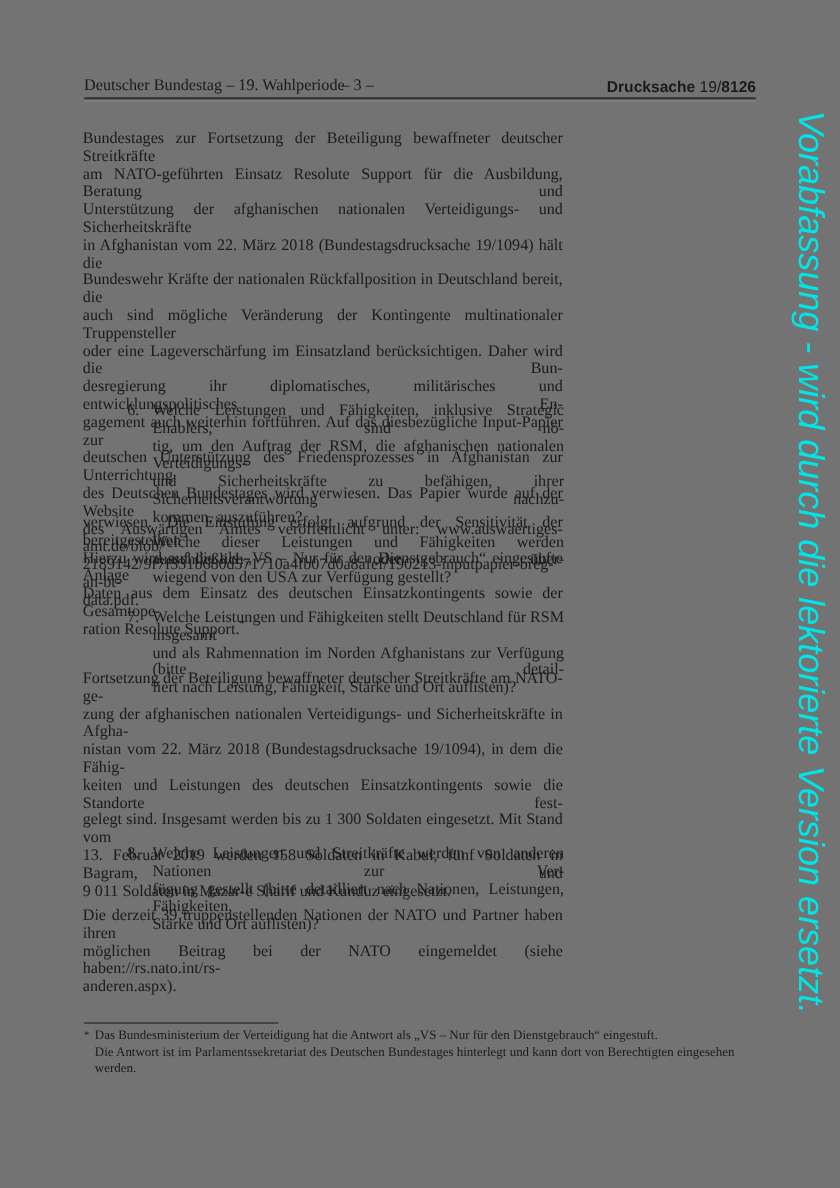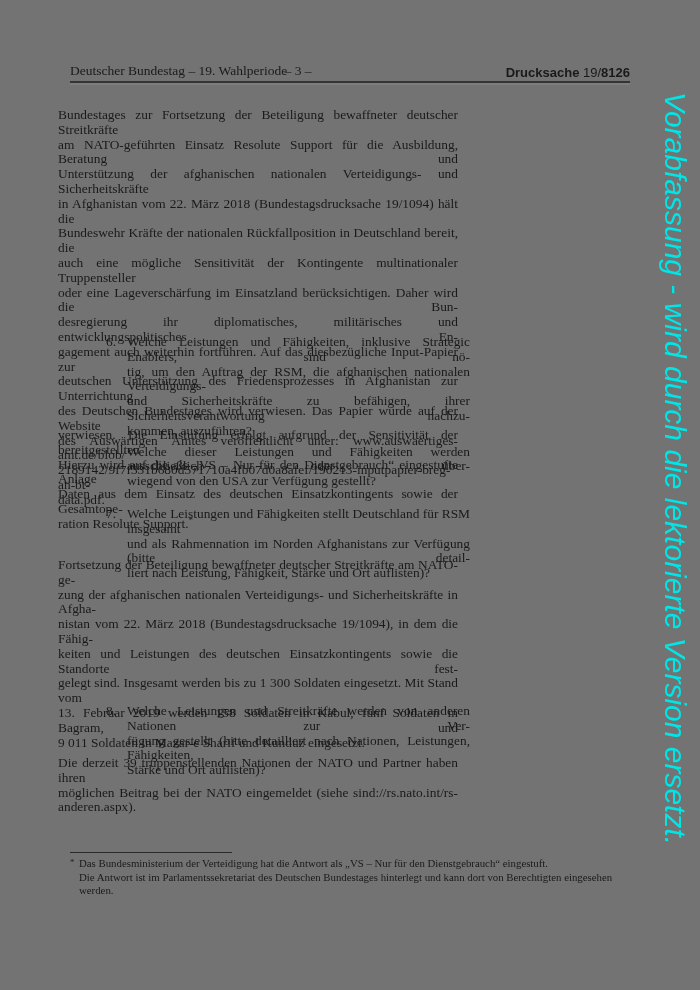--- a/index.html
+++ b/index.html
@@ -31,21 +31,21 @@
   .header-right .b { font-weight: bold; }
   .header-right .n { font-weight: normal; }
   .header-rule {
     position: absolute; top: 81px; left: 70px; width: 560px; height: 0;
     border-top: 2px solid #343434;
     border-bottom: 2px solid #7d7d7d;
   }
 
   
   .block { position: absolute; font-size: 13.4px; line-height: 14.8px; }
-  .full { left: 58px; width: 400px; }
+  .full { left: 69px; width: 400px; }
   .jline { text-align: justify; text-align-last: justify; white-space: normal; }
   .jline.last { text-align-last: left; }
 
   .question { left: 106px; width: 364px; }
   .q-number { position: absolute; left: 0; top: 0; width: 20px; }
   .q-text { margin-left: 21px; }
   .q-gap { height: 6px; }
 
   sup.ref { font-size: 9px; vertical-align: super; line-height: 0; }
 
@@ -80,21 +80,21 @@
     <span class="header-right"><span class="b">Drucksache</span><span class="n">&nbsp;</span><span class="n">19/</span><span class="b">8126</span></span>
   </div>
   <div class="header-rule"></div>
 
   <div class="block full" style="top:108px;">
       <div class="jline">Bundestages zur Fortsetzung der Beteiligung bewaffneter deutscher Streitkräfte</div>
       <div class="jline">am NATO-geführten Einsatz Resolute Support für die Ausbildung, Beratung und</div>
       <div class="jline">Unterstützung der afghanischen nationalen Verteidigungs- und Sicherheitskräfte</div>
       <div class="jline">in Afghanistan vom 22. März 2018 (Bundestagsdrucksache 19/1094) hält die</div>
       <div class="jline">Bundeswehr Kräfte der nationalen Rückfallposition in Deutschland bereit, die</div>
-      <div class="jline">auch eine mögliche Sensitivität der Kontingente multinationaler Truppensteller</div>
+      <div class="jline">auch sind mögliche Veränderung der Kontingente multinationaler Truppensteller</div>
       <div class="jline">oder eine Lageverschärfung im Einsatzland berücksichtigen. Daher wird die Bun-</div>
       <div class="jline">desregierung ihr diplomatisches, militärisches und entwicklungspolitisches En-</div>
       <div class="jline">gagement auch weiterhin fortführen. Auf das diesbezügliche Input-Papier zur</div>
       <div class="jline">deutschen Unterstützung des Friedensprozesses in Afghanistan zur Unterrichtung</div>
       <div class="jline">des Deutschen Bundestages wird verwiesen. Das Papier wurde auf der Website</div>
       <div class="jline">des Auswärtigen Amtes veröffentlicht unter: www.auswaertiges-amt.de/blob/</div>
       <div class="jline">2189142/9f7f331b680d571710a4fb07d0a8afef/190213-inputpapier-breg-an-bt-</div>
       <div class="jline last">data.pdf.</div>
     </div>
 
@@ -145,21 +145,21 @@
     <span class="q-number">8.</span>
     <div class="q-text">
         <div class="jline">Welche Leistungen und Streitkräfte werden von anderen Nationen zur Ver-</div>
         <div class="jline">fügung gestellt (bitte detailliert nach Nationen, Leistungen, Fähigkeiten,</div>
         <div class="jline last">Stärke und Ort auflisten)?</div>
       </div>
   </div>
 
   <div class="block full" style="top:756px;">
       <div class="jline">Die derzeit 39 truppenstellenden Nationen der NATO und Partner haben ihren</div>
-      <div class="jline">möglichen Beitrag bei der NATO eingemeldet (siehe sind://rs.nato.int/rs-</div>
+      <div class="jline">möglichen Beitrag bei der NATO eingemeldet (siehe haben://rs.nato.int/rs-</div>
       <div class="jline last">anderen.aspx).</div>
     </div>
 
   <div class="footnote-rule"></div>
   <div class="footnote">
     <div class="footnote-line"><sup class="fn-marker">*</sup><span>Das Bundesministerium der Verteidigung hat die Antwort als „VS – Nur für den Dienstgebrauch“ eingestuft.</span></div>
     <div class="footnote-line"><span>Die Antwort ist im Parlamentssekretariat des Deutschen Bundestages hinterlegt und kann dort von Berechtigten eingesehen werden.</span></div>
   </div>
 
   <div class="watermark" style="color: rgb(0, 229, 230);">Vorabfassung - wird durch die lektorierte Version ersetzt.</div>

